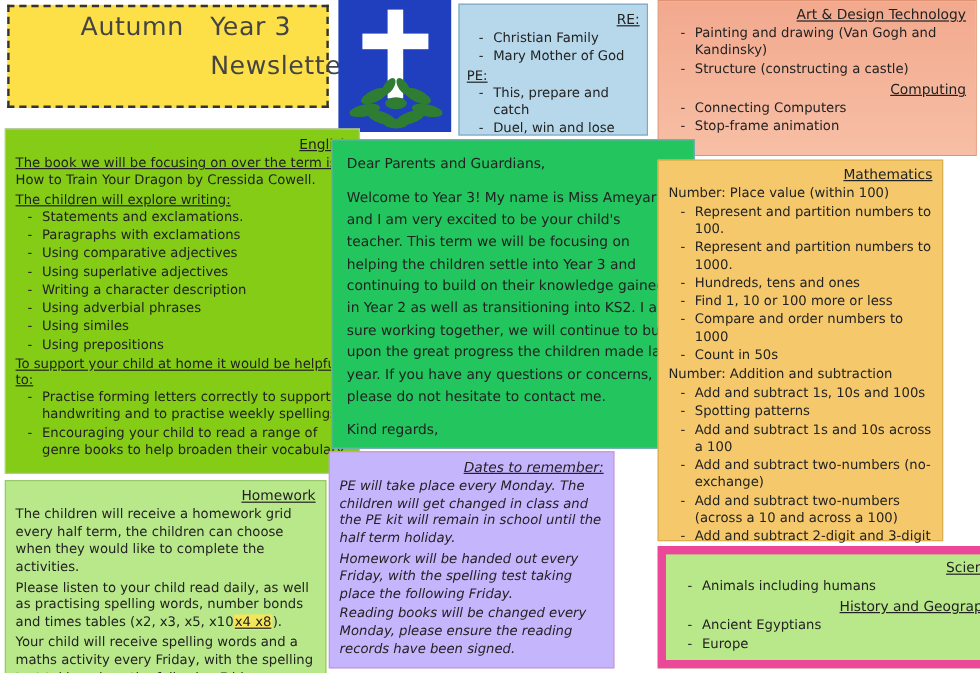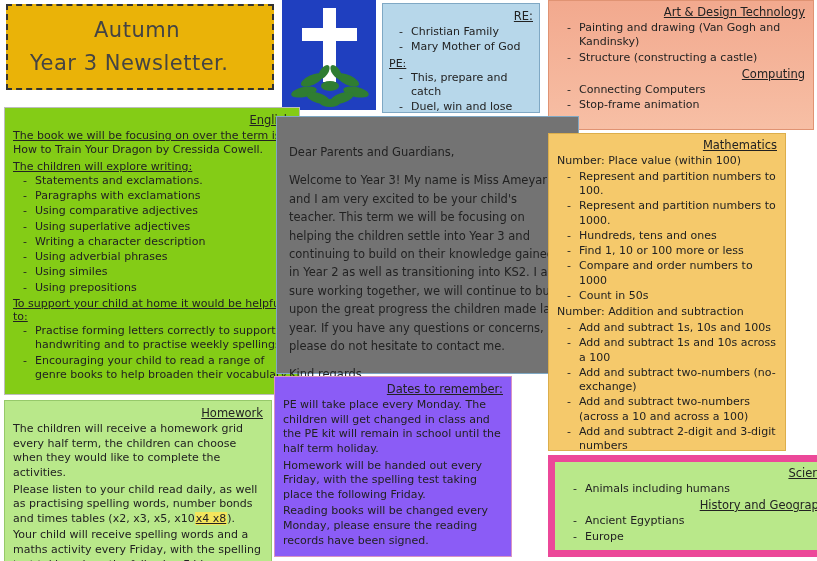--- a/index.html
+++ b/index.html
@@ -8,22 +8,22 @@
     background:#ffffff;
     font-family:"DejaVu Sans", sans-serif;
     font-size:11px;
     color:#222;
     overflow:hidden;
     position:relative;
   }
   .panel{position:absolute;box-sizing:border-box;}
   .title-box{
     left:6px;top:4px;width:268px;height:86px;
-    border:2px dashed #333;background:#eab308;
-    display:flex;flex-direction:column;justify-content:center;align-items:center;
+    border:2px dashed #333;background:#fde047;
+    display:flex;flex-direction:row;justify-content:center;align-items:center;
   }
   .title-line{font-size:21px;color:#444;letter-spacing:.5px;line-height:1.55;}
   .title-line.first{align-self:flex-start;margin-left:86px;}
   .title-line.second{align-self:flex-start;margin-left:22px;}
 
   .cross-box{
     left:282px;top:0px;width:94px;height:110px;
     background:#1f3fbf;
     overflow:hidden;
   }
@@ -42,37 +42,38 @@
     border:1px solid #e09373;
     padding:3px 8px;
   }
   .english-box{
     left:4px;top:107px;width:296px;height:288px;
     background:#84cc16;border:1px solid #bdbdbd;
     padding:4px 8px;
   }
   .letter-box{
     left:276px;top:116px;width:303px;height:258px;
-    background:#737373;border:1px solid #7fa8c4;
-    padding:26px 12px;
+    background:#22c55e;border:1px solid #7fa8c4;
+    padding:10px 12px;
   }
   .maths-box{
     left:548px;top:133px;width:238px;height:318px;
     background:#f5c96b;border:1px solid #dcae4c;
     padding:3px 8px;
   }
   .homework-box{
     left:4px;top:400px;width:268px;height:195px;
     background:#b9e88a;border:1px solid #96c96a;
     padding:4px 8px;
   }
   .dates-box{
     left:274px;top:376px;width:238px;height:181px;
-    background:#8b5cf6;border:1px solid #d993c3;
+    background:#c4b5fd;border:1px solid #d993c3;
     padding:4px 8px;
+    font-style:italic;
   }
   .science-box{
     left:548px;top:455px;width:300px;height:102px;
     background:#b9e88a;border:7px solid #ec4899;
     padding:3px 8px;
   }
 
   .hd{
     text-align:right;text-decoration:underline;font-weight:normal;
     margin:1px 0 2px 0;font-size:11.5px;color:#222;
@@ -177,20 +178,21 @@
     <li>Represent and partition numbers to 100.</li>
     <li>Represent and partition numbers to 1000.</li>
     <li>Hundreds, tens and ones</li>
     <li>Find 1, 10 or 100 more or less</li>
     <li>Compare and order numbers to 1000</li>
     <li>Count in 50s</li>
   </ul>
   <div class="plain">Number: Addition and subtraction</div>
   <ul>
     <li>Add and subtract 1s, 10s and 100s</li>
+    <li>Spotting patterns</li>
     <li>Add and subtract 1s and 10s across a 100</li>
     <li>Add and subtract two-numbers (no-exchange)</li>
     <li>Add and subtract two-numbers (across a 10 and across a 100)</li>
     <li>Add and subtract 2-digit and 3-digit numbers</li>
     <li>Inverse operations</li>
   </ul>
   <div class="plain">Multiplication and Division:</div>
   <ul>
     <li>3,5,4  and 8 times tables</li>
   </ul>

